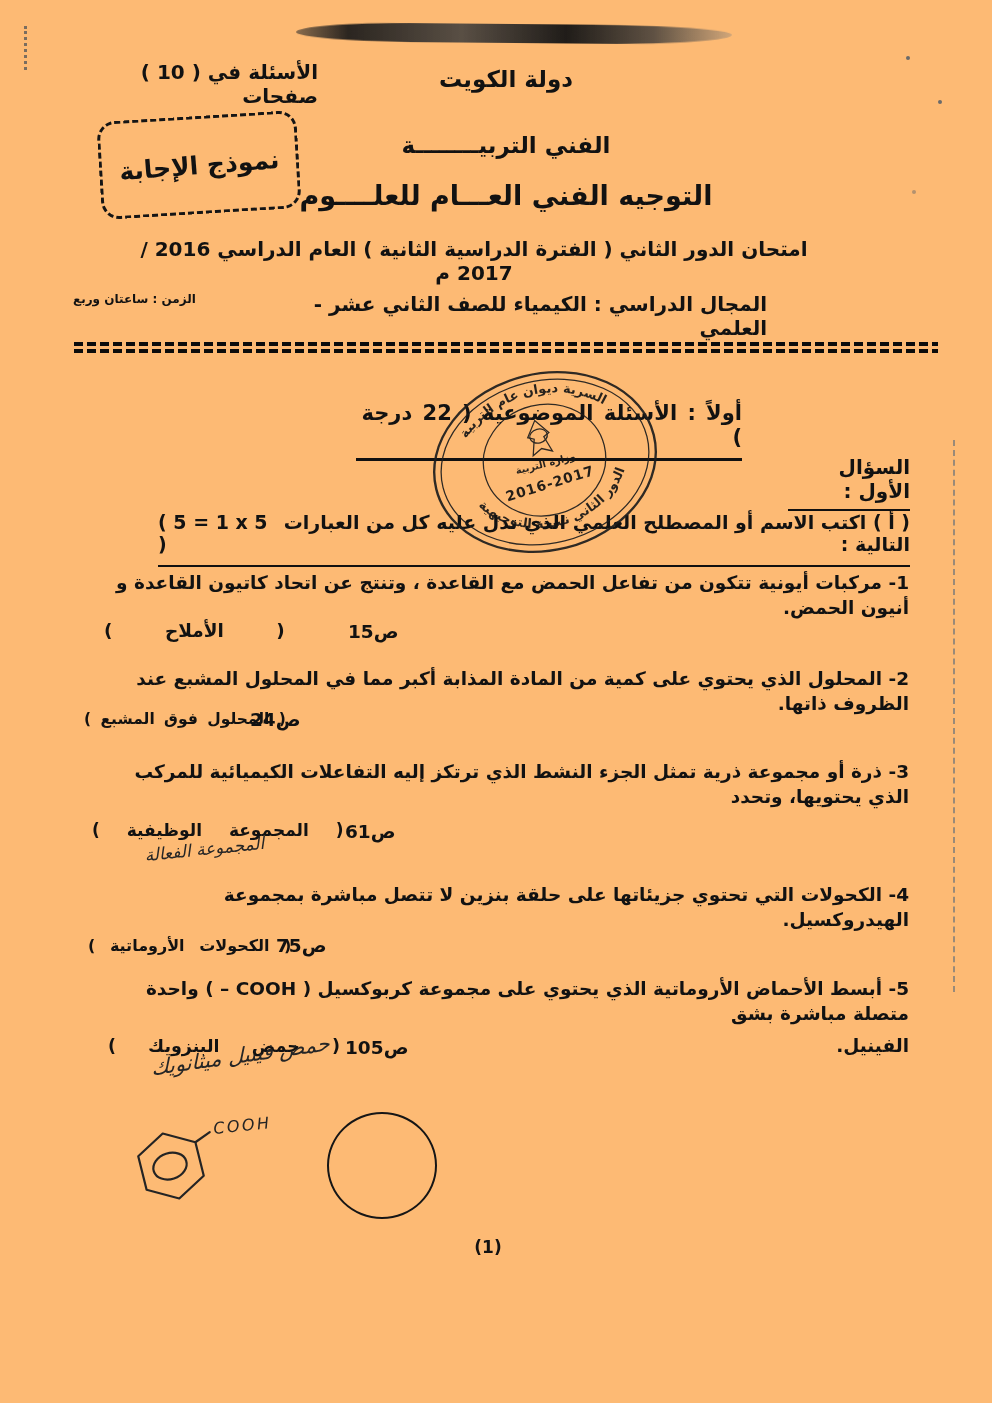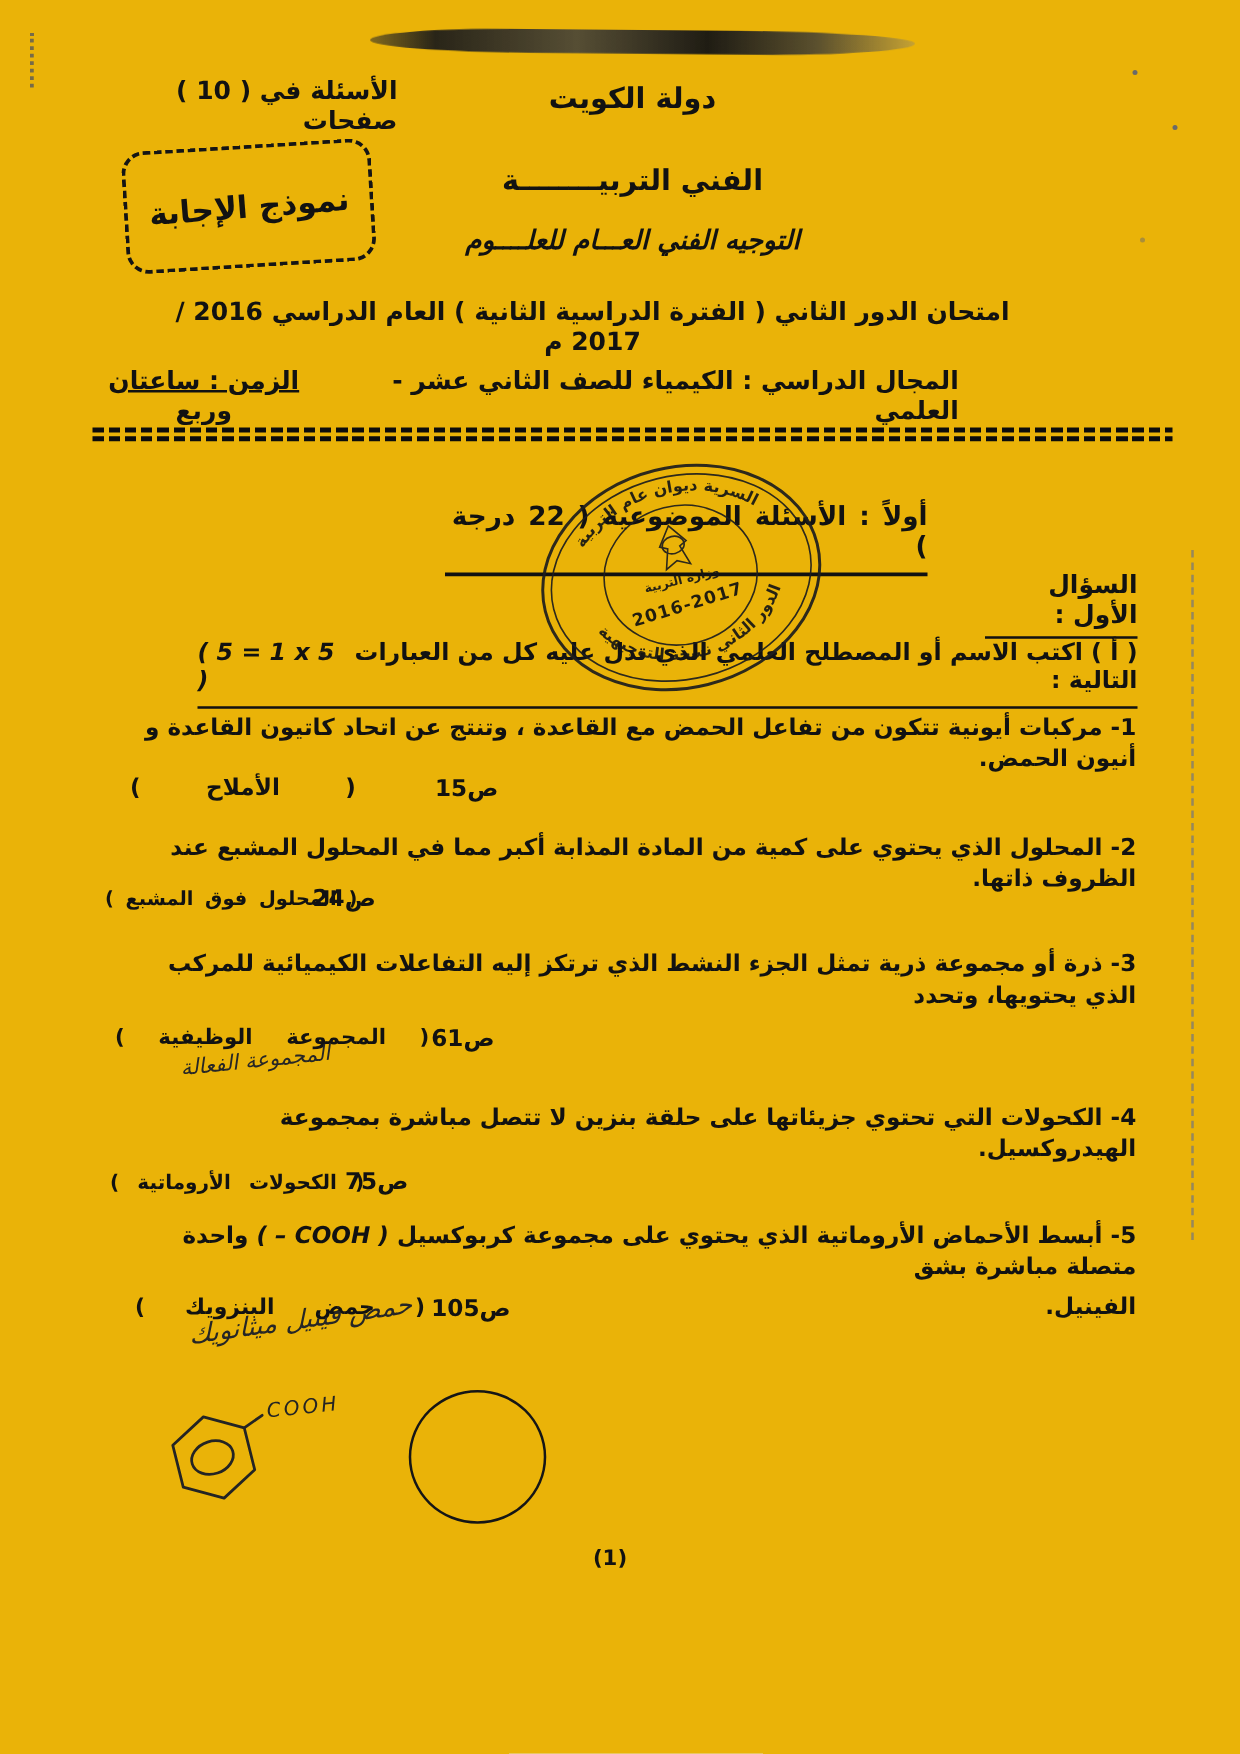--- a/index.html
+++ b/index.html
@@ -1,20 +1,20 @@
 <!DOCTYPE html>
 <html lang="ar"><head>
 <meta charset="utf-8">
 <style>
   html,body{margin:0;padding:0;background:#e8e8e8;}
   .page{
     position:relative;
     width:992px;height:1403px;
     margin:0 auto;
-    background:#eab308;
+    background:#fdba74;
     overflow:hidden;
     font-family:"DejaVu Sans",sans-serif;
     color:#121212;
   }
   .abs{position:absolute;}
   .rtl{direction:rtl;}
   .b{font-weight:700;}
 
   
   .scan-band{
@@ -35,24 +35,24 @@
     left:99px;top:116px;width:194px;height:92px;
     border:3px dashed #151515;border-radius:18px;
     transform:rotate(-3.5deg);
     display:flex;align-items:center;justify-content:center;
   }
   .model-box span{font-size:25px;font-weight:700;transform:rotate(-1deg);}
 
   .hdr{text-align:center;}
   .country{left:346px;top:66px;width:320px;font-size:23px;}
   .ministry{left:306px;top:132px;width:400px;font-size:23px;}
-  .department{left:286px;top:180px;width:440px;font-size:21px;font-style:italic;}
+  .department{left:286px;top:180px;width:440px;font-size:27px;}
   .exam-title{left:112px;top:237px;width:724px;font-size:20px;}
   .subject{left:287px;top:292px;width:480px;font-size:20px;text-align:right;}
-  .time{left:73px;top:292px;width:180px;font-size:20px;text-align:center;text-decoration:underline;}
+  .time{left:73px;top:292px;width:180px;font-size:12px;text-align:left;}
 
   .separator{left:74px;top:342px;width:864px;}
   .separator .stripe{
     height:4px;margin-bottom:3px;
     background:repeating-linear-gradient(90deg,#0c0c0c 0 9px,rgba(0,0,0,0) 9px 13px);
   }
 
   .section-title{
     left:356px;top:401px;width:386px;
     font-size:21px;text-align:right;word-spacing:3px;
@@ -61,21 +61,21 @@
   .q-header{
     left:788px;top:455px;width:122px;
     font-size:20px;
     border-bottom:2.5px solid #111;padding-bottom:6px;
   }
   .part-a{
     left:158px;top:511px;width:752px;
     display:flex;justify-content:space-between;align-items:baseline;
     font-size:19px;border-bottom:2.5px solid #111;padding-bottom:10px;
   }
-  .ltr-iso{direction:ltr;unicode-bidi:isolate;font-style:italic;}
+  .ltr-iso{direction:ltr;unicode-bidi:isolate;}
 
   .qtext{left:95px;top:0;width:814px;font-size:18.5px;text-align:right;line-height:1.35;}
   .t1{top:571px;} .t2{top:667px;} .t3{top:760px;} .t4{top:883px;} .t5{top:977px;}
 
   .ref{font-size:18.5px;white-space:nowrap;}
   .ans{white-space:nowrap;overflow:visible;}
 
   .ref1{left:348px;top:621px;}
   .ans1{left:104px;top:620px;font-size:18.5px;word-spacing:46px;}
   .ref2{left:250px;top:709px;}

